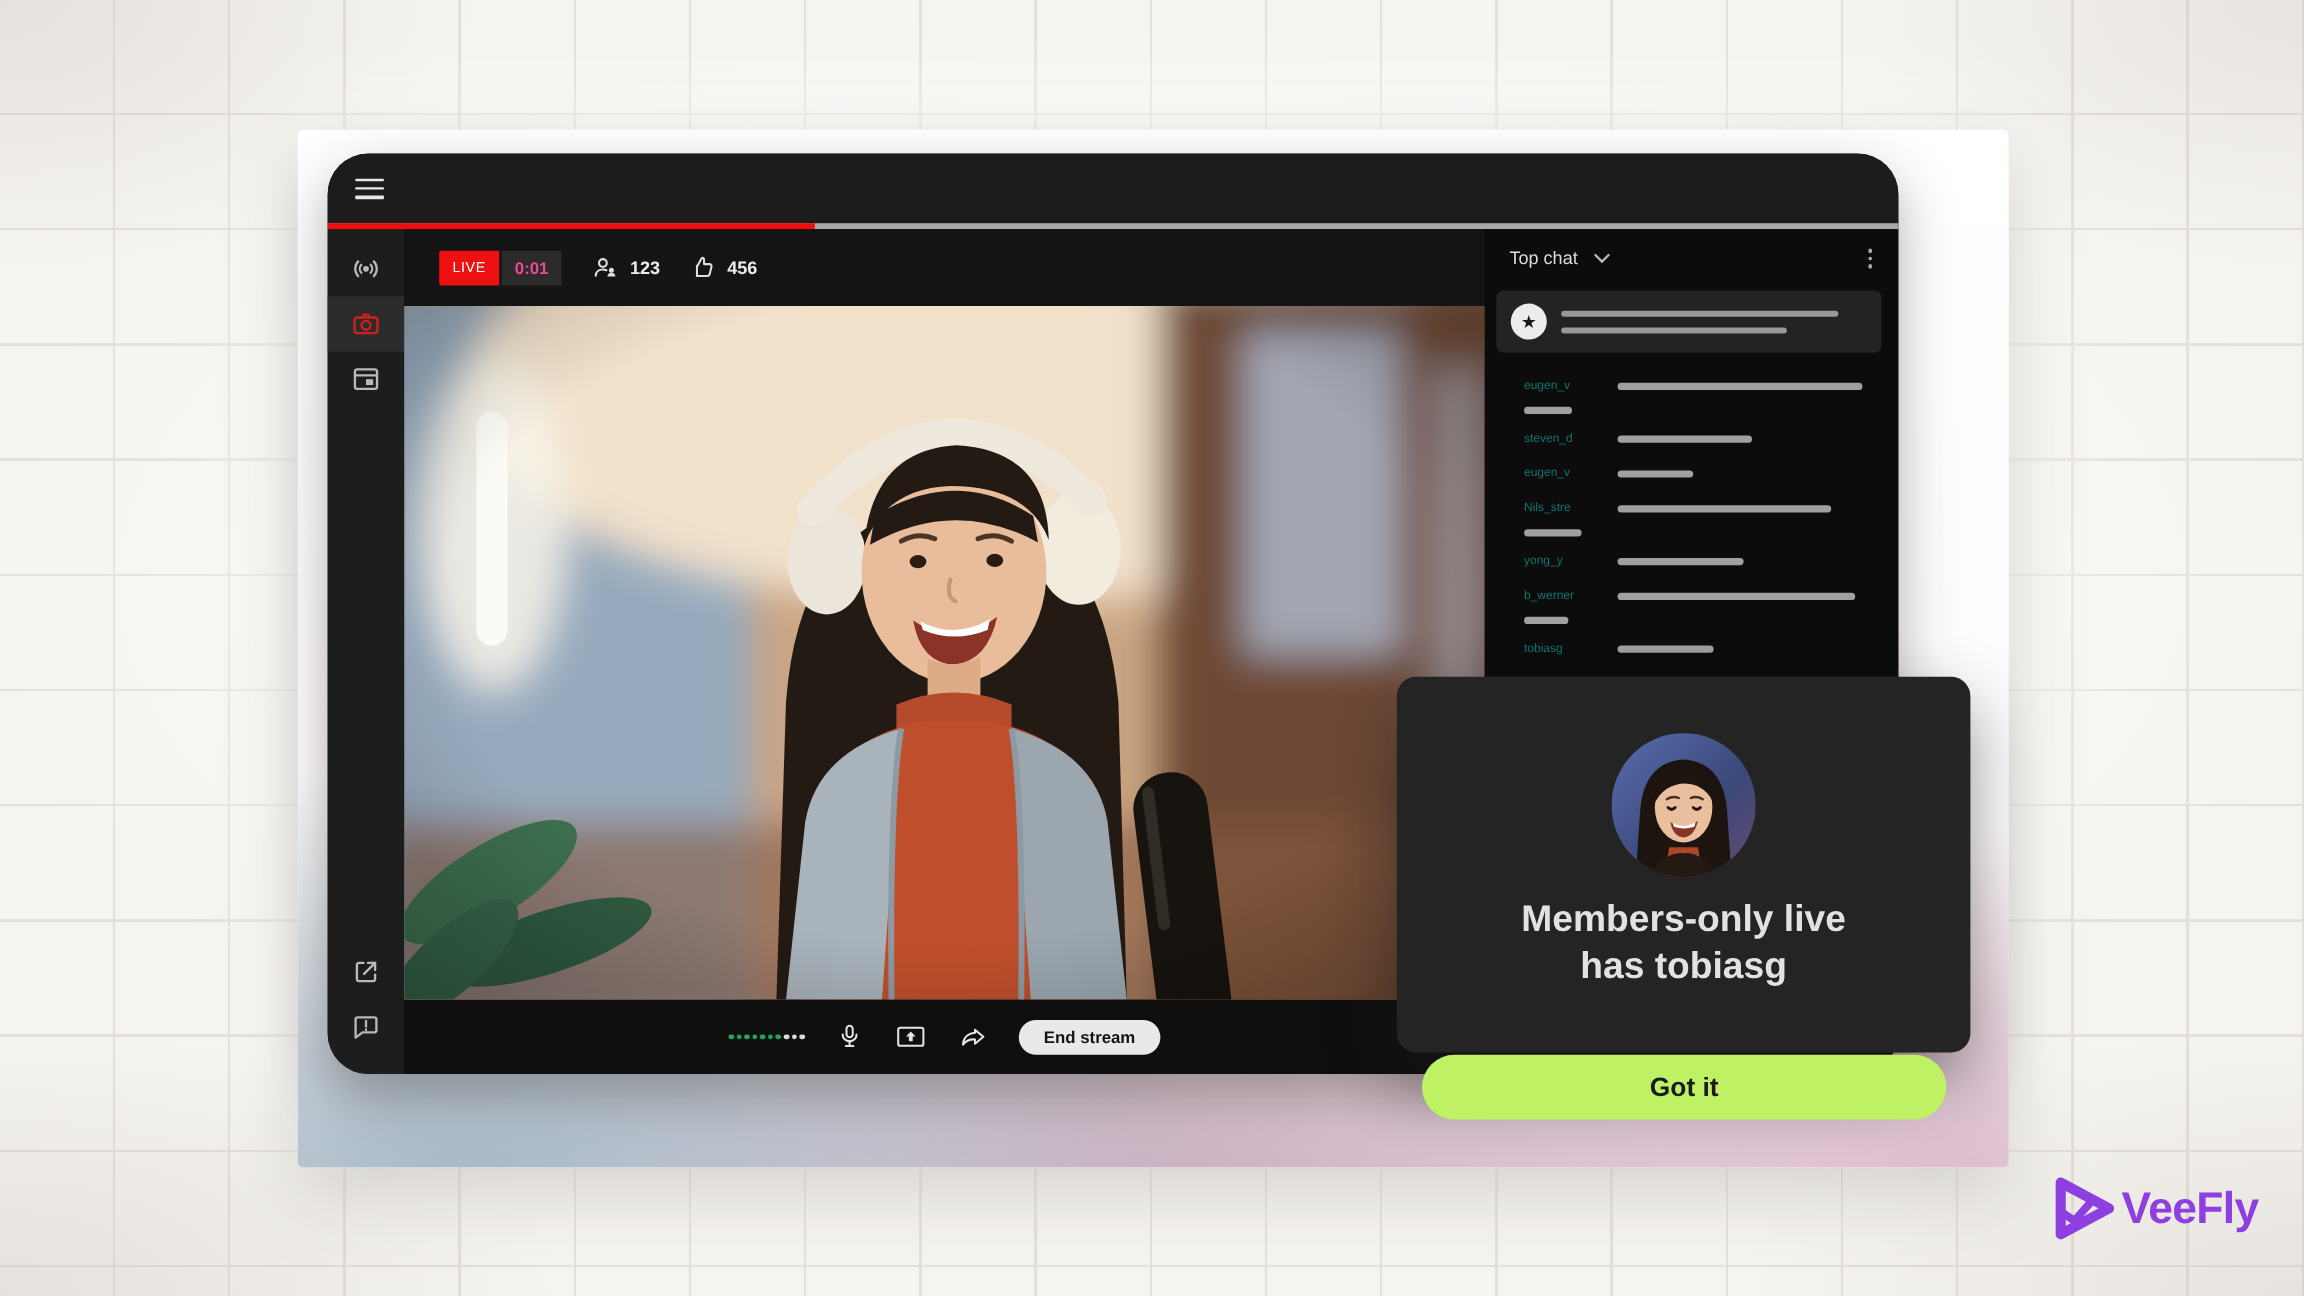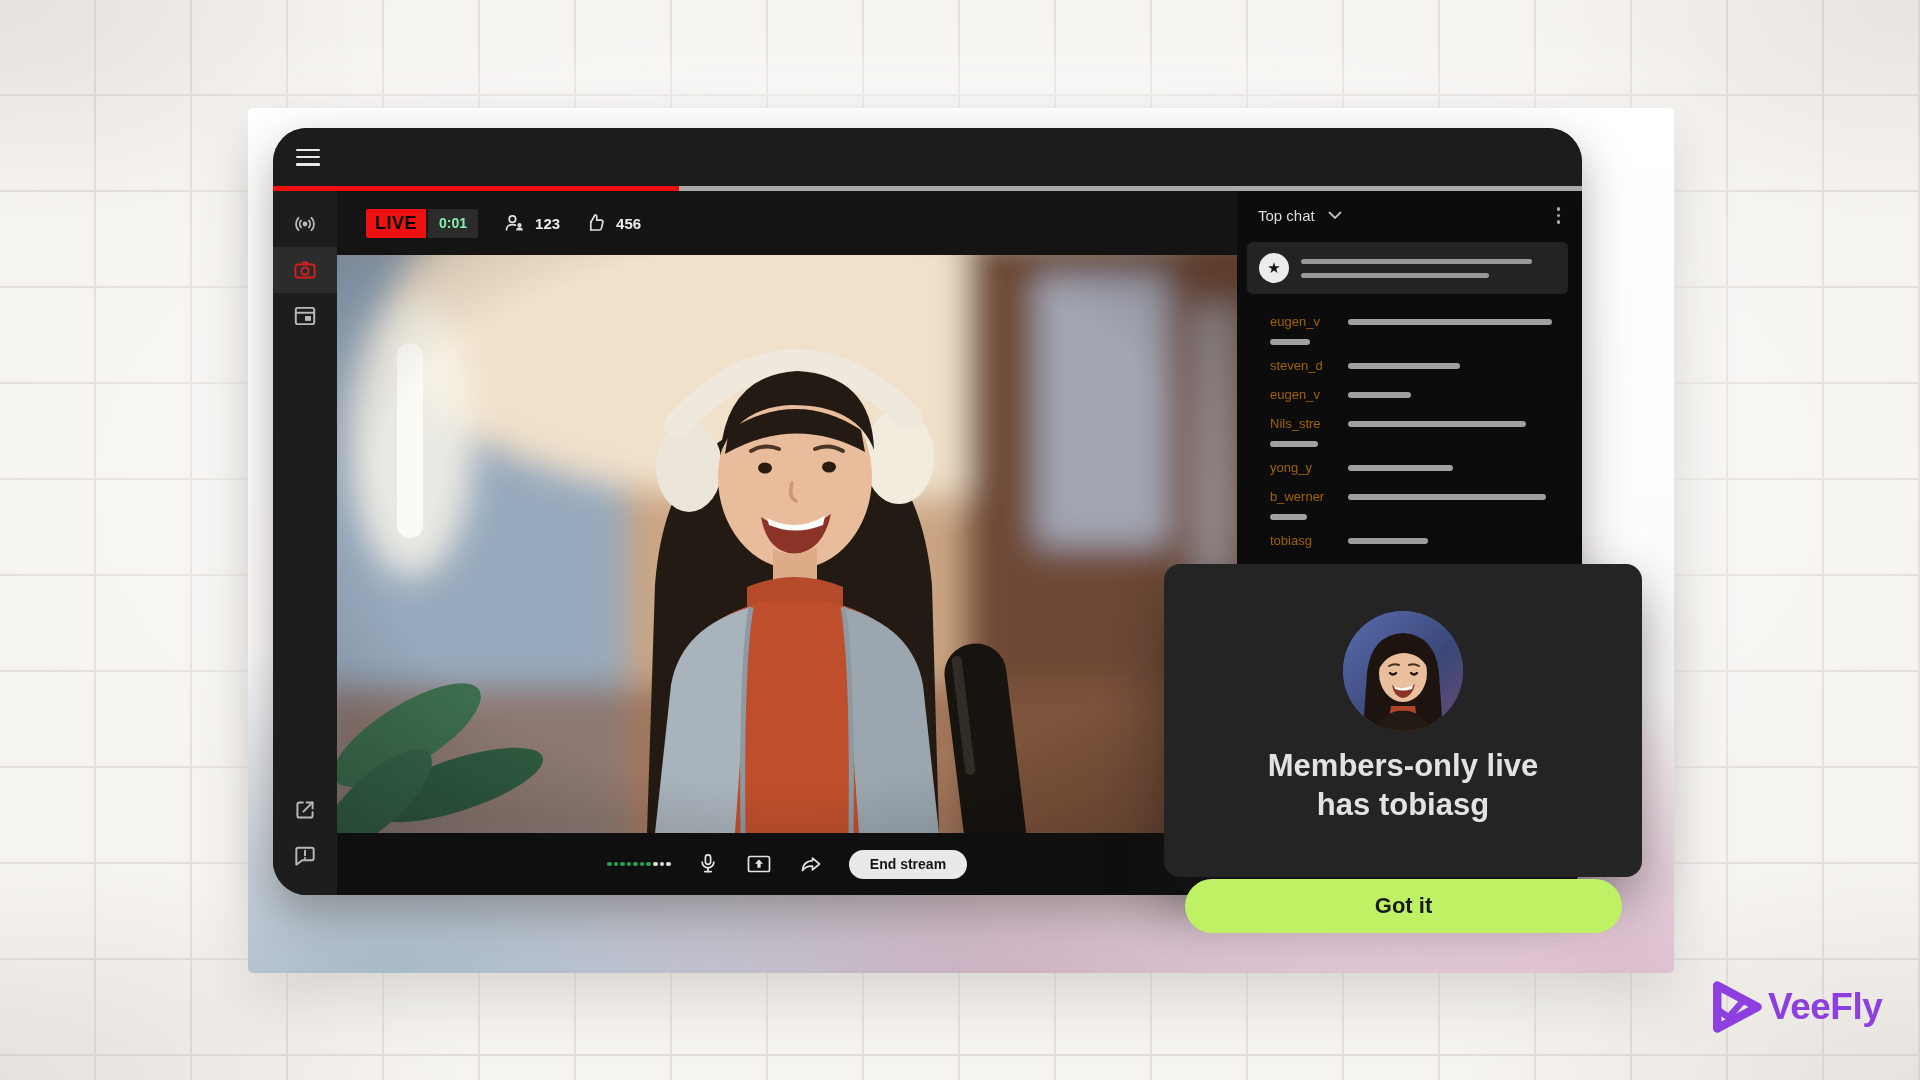--- a/index.html
+++ b/index.html
@@ -36,23 +36,23 @@
   .appbody{flex:1;display:flex;min-height:0;}
   
   .sidebar{width:64px;background:#1d1d1d;display:flex;flex-direction:column;align-items:center;padding:10px 0 16px;flex:0 0 auto;}
   .side-item{width:64px;height:46px;display:flex;align-items:center;justify-content:center;color:#b9b9b9;}
   .side-item.active{background:#2c2c2c;color:#cf1f1f;}
   .side-spacer{flex:1;}
   .side-item svg{display:block;}
   
   .main{width:900px;display:flex;flex-direction:column;background:#101010;flex:0 0 auto;min-width:0;}
   .streambar{height:64px;display:flex;align-items:center;padding-left:29px;background:#141414;flex:0 0 auto;}
-  .badge-live{background:#ee1111;color:#000000;font-size:18px;font-weight:bold;letter-spacing:.5px;
+  .badge-live{background:#ee1111;color:#ffffff;font-size:12px;font-weight:normal;letter-spacing:.5px;
     height:29px;min-width:50px;display:flex;align-items:center;justify-content:center;border-radius:2px 0 0 2px;padding:0 9px;}
-  .badge-time{background:#2b2b2b;color:#86efac;font-size:14px;font-weight:bold;height:29px;
+  .badge-time{background:#2b2b2b;color:#ec4899;font-size:14px;font-weight:bold;height:29px;
     display:flex;align-items:center;justify-content:center;border-radius:0 2px 2px 0;padding:0 11px;margin-left:2px;}
   .meta{display:flex;align-items:center;color:#dedede;margin-left:24px;}
   .meta .cnt{font-size:15px;font-weight:bold;color:#ededed;margin-left:8px;}
   .video{flex:1;position:relative;background:#000;min-height:0;}
   .video svg{position:absolute;inset:0;width:100%;height:100%;}
   .controls{height:62px;display:flex;align-items:center;justify-content:center;gap:25px;background:#0f0f0f;flex:0 0 auto;}
   .dots{display:flex;align-items:center;gap:2px;}
   .dots i{width:4.6px;height:4.6px;border-radius:50%;display:block;}
   .ctl{color:#e4e4e4;display:flex;align-items:center;justify-content:center;cursor:pointer;}
   .endstream{height:29px;padding:0 21px;border-radius:15px;background:#e9e9e9;color:#151515;
@@ -66,21 +66,21 @@
   .chat-kebab i{width:3.4px;height:3.4px;border-radius:50%;background:#a9a9a9;display:block;}
   .pinned{margin:2px 14px 10px 10px;height:52px;background:#232323;border-radius:6px;
     display:flex;align-items:center;padding:0 12px;cursor:pointer;flex:0 0 auto;}
   .pin-star{width:30px;height:30px;border-radius:50%;background:#ececec;color:#161616;
     display:flex;align-items:center;justify-content:center;font-size:15px;flex:0 0 auto;}
   .pin-lines{margin-left:12px;display:flex;flex-direction:column;gap:9px;}
   .pin-line{height:5px;border-radius:3px;background:#989898;}
   .chat-list{padding:10px 0 0 33px;overflow:hidden;}
   .chat-row{margin-bottom:13px;}
   .chat-line{display:flex;align-items:center;}
-  .chat-user{width:78px;font-size:13px;color:#a16207;line-height:16px;flex:0 0 auto;}
+  .chat-user{width:78px;font-size:10px;color:#0f766e;line-height:16px;flex:0 0 auto;}
   .chat-bar{height:6px;border-radius:3px;background:#a0a0a0;display:block;}
   .chat-bar.wrap{margin-top:9px;}
   
   .modal{position:absolute;left:1164px;top:564px;width:478px;height:313px;border-radius:16px;
     background:#242424;box-shadow:0 24px 55px rgba(30,25,28,.45);padding-left:48px;}
   .avatar{position:absolute;left:179px;top:47px;width:120px;height:120px;border-radius:50%;overflow:hidden;background:#38406a;}
   .avatar svg{display:block;width:100%;height:100%;}
   .modal-title{position:absolute;left:0;right:0;top:182px;text-align:center;color:#e2e2e2;
     font-size:31px;font-weight:bold;line-height:39px;}
   .gotit{position:absolute;left:21px;right:20px;top:315px;height:54px;border-radius:27px;border:none;

